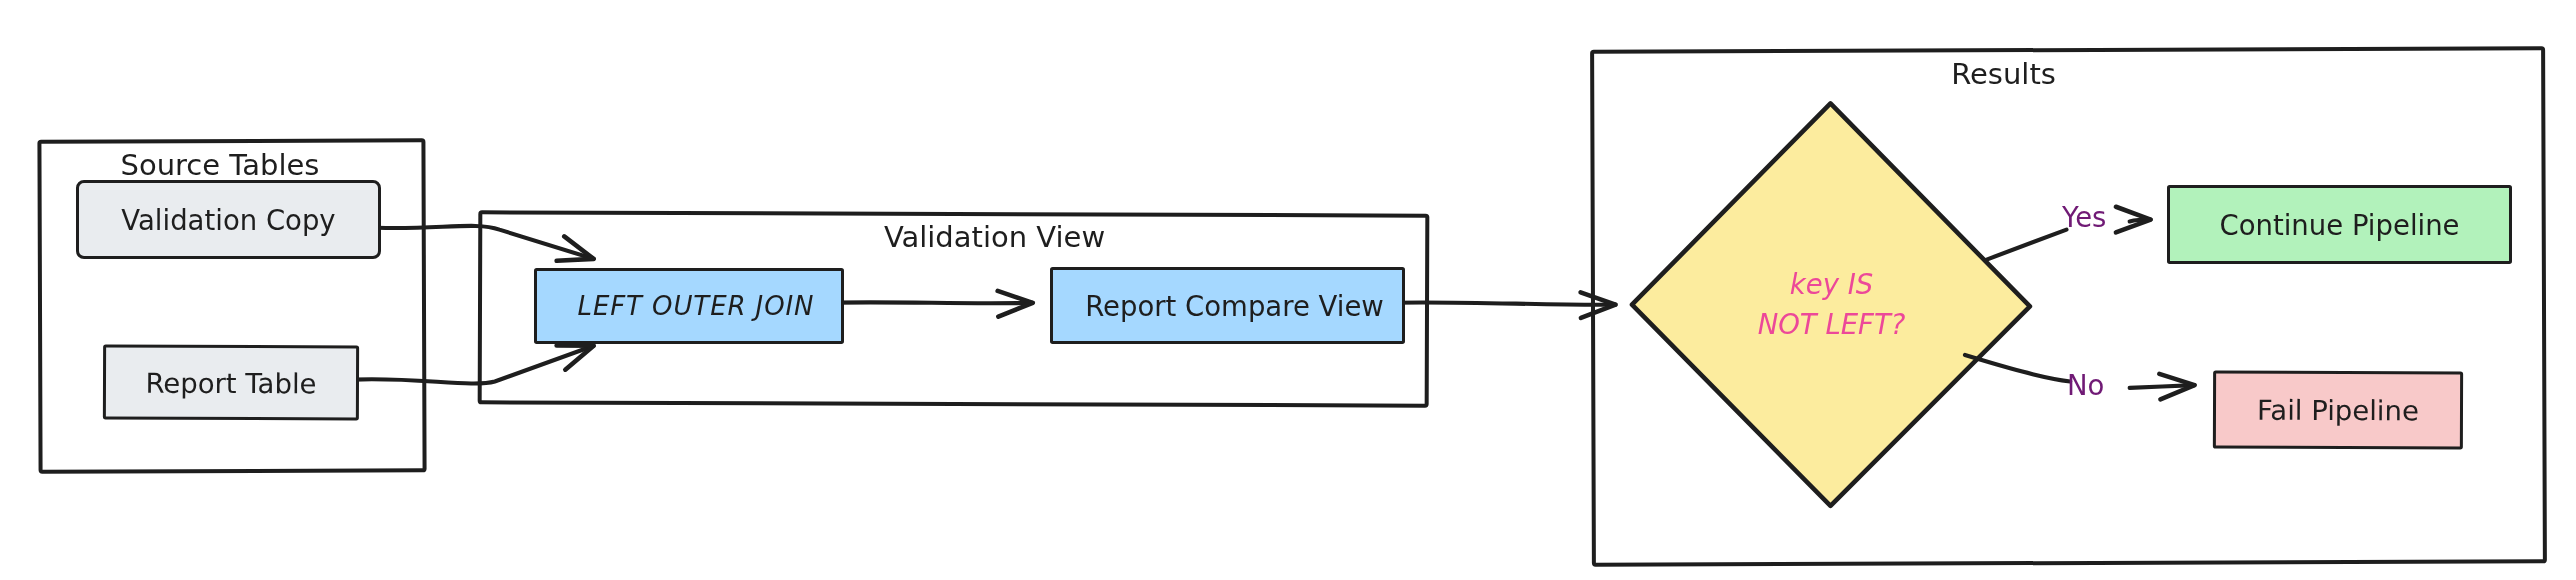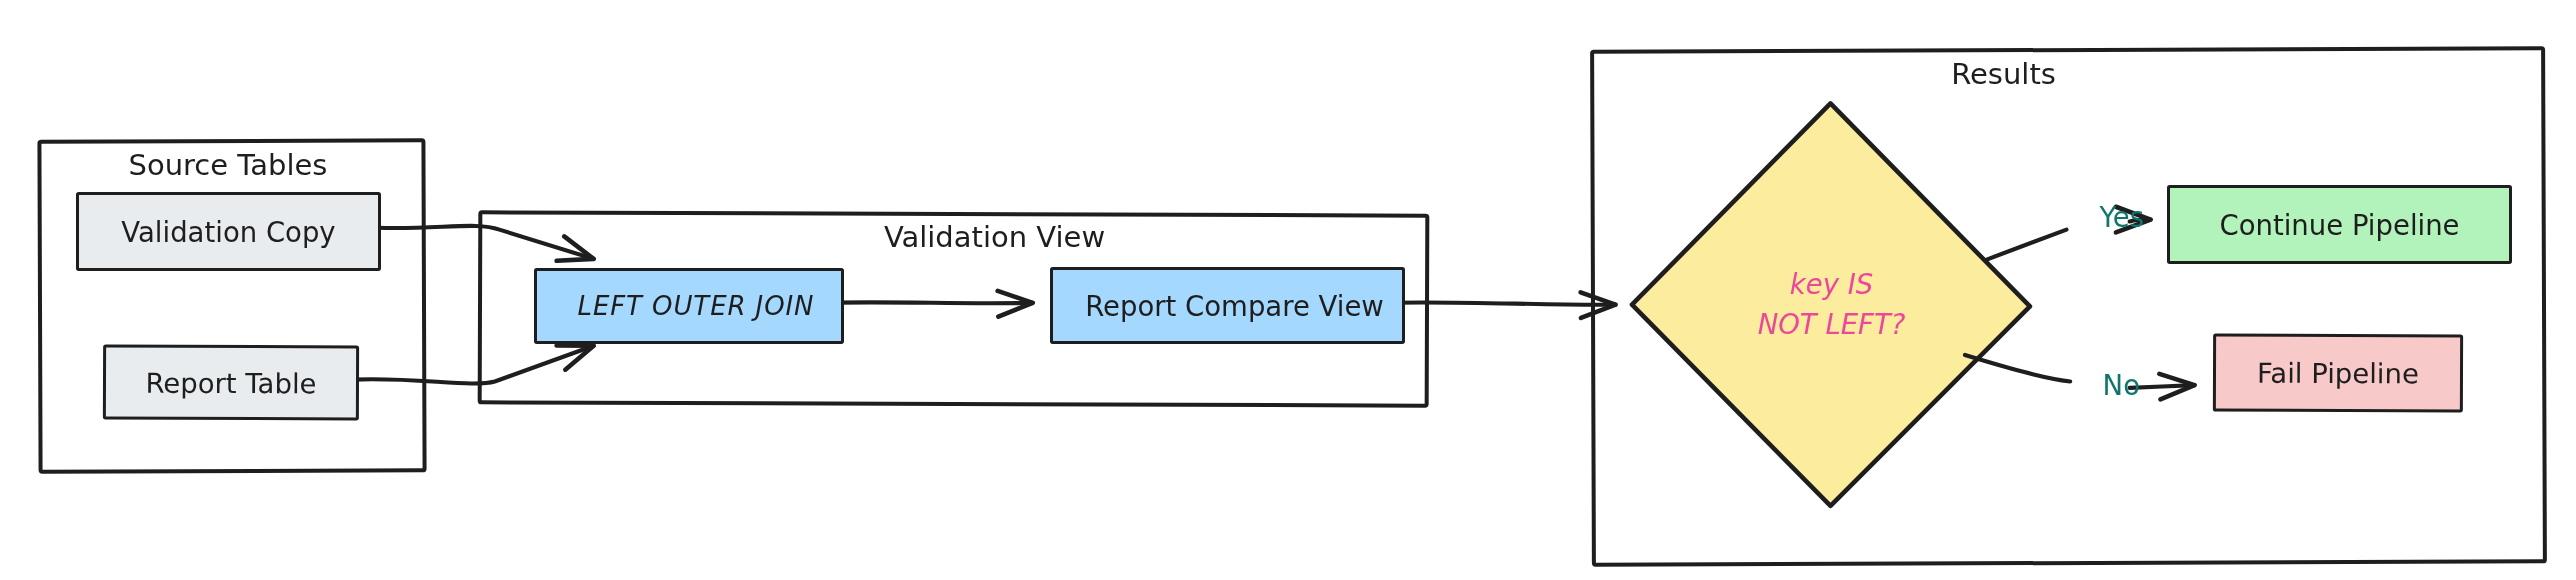--- a/index.html
+++ b/index.html
@@ -23,21 +23,21 @@
   .node-gray{background:#e9ecef;}
   .node-blue{background:#a5d8ff;padding-left:14px;}
   .node-green{background:#b2f2bb;}
   .node-red{background:#f8c9c9;}
   .caps{font-style:italic;letter-spacing:0.9px;}
   .decision-label{
     position:absolute;left:1694px;top:264px;width:275px;text-align:center;
     font-size:27.5px;font-style:italic;line-height:40px;color:#ec4899;
   }
   .edge-label{
-    position:absolute;font-size:27.5px;color:#0f766e;white-space:nowrap;text-align:right;
+    position:absolute;font-size:27.5px;color:#701a75;white-space:nowrap;text-align:left;
   }
   .tilt-a{transform:rotate(-0.2deg);}
   .tilt-b{transform:rotate(0.2deg);}
 </style>
 </head>
 <body>
 
 <div class="canvas">
 
   <svg class="arrows" viewBox="0 0 2814 634" xmlns="http://www.w3.org/2000/svg">
@@ -58,37 +58,37 @@
     <polygon points="2000,113 2218,335 2000,553 1783,333" fill="#fcec9e" stroke="#1e1e1e" stroke-width="5" stroke-linejoin="round"></polygon>
 
     <path d="M2170 284 L2258 251" fill="none" stroke="#1e1e1e" stroke-width="4.5" stroke-linecap="round"></path>
     <path d="M2327 242 C2335 240 2342 240 2350 240" fill="none" stroke="#1e1e1e" stroke-width="4.5" stroke-linecap="round" marker-end="url(#ah)"></path>
 
     <path d="M2147 388 C2190 401 2230 413 2262 417" fill="none" stroke="#1e1e1e" stroke-width="4.5" stroke-linecap="round"></path>
     <path d="M2327 424 C2350 423 2375 422 2398 421" fill="none" stroke="#1e1e1e" stroke-width="4.5" stroke-linecap="round" marker-end="url(#ah)"></path>
   </svg>
 
   <div class="container tilt-a" style="left:38px;top:139px;width:380px;height:326px;"></div>
-  <div class="ctitle" style="left:38px;top:148px;width:380px;">Source Tables</div>
-  <div class="node node-gray" style="left:76px;top:192px;width:299px;height:73px;">Validation Copy</div>
+  <div class="ctitle" style="left:30px;top:148px;width:380px;">Source Tables</div>
+  <div class="node node-gray" style="left:76px;top:180px;width:299px;height:73px;border-radius:8px;">Validation Copy</div>
   <div class="node node-gray tilt-b" style="left:103px;top:345px;width:250px;height:69px;">Report Table</div>
 
   <div class="container tilt-b" style="left:478px;top:212px;width:943px;height:186px;"></div>
   <div class="ctitle" style="left:848px;top:220px;width:293px;">Validation View</div>
   <div class="node node-blue caps" style="left:534px;top:268px;width:290px;height:70px;font-size:26px;">LEFT OUTER JOIN</div>
   <div class="node node-blue" style="left:1050px;top:267px;width:335px;height:71px;">Report Compare View</div>
 
   <div class="container tilt-a" style="left:1591px;top:48px;width:947px;height:509px;"></div>
   <div class="ctitle" style="left:1866px;top:57px;width:275px;">Results</div>
 
   <div class="decision-label">
     <div>key IS</div>
     <div>NOT LEFT?</div>
   </div>
 
   <div class="edge-label" style="left:2062px;top:201px;width:82px;">Yes</div>
   <div class="edge-label" style="left:2067px;top:369px;width:73px;">No</div>
 
   <div class="node node-green" style="left:2167px;top:185px;width:339px;height:73px;">Continue Pipeline</div>
-  <div class="node node-red tilt-b" style="left:2213px;top:334px;width:244px;height:72px;">Fail Pipeline</div>
+  <div class="node node-red tilt-b" style="left:2213px;top:371px;width:244px;height:72px;">Fail Pipeline</div>
 
 </div>
 
 
 </body></html>

